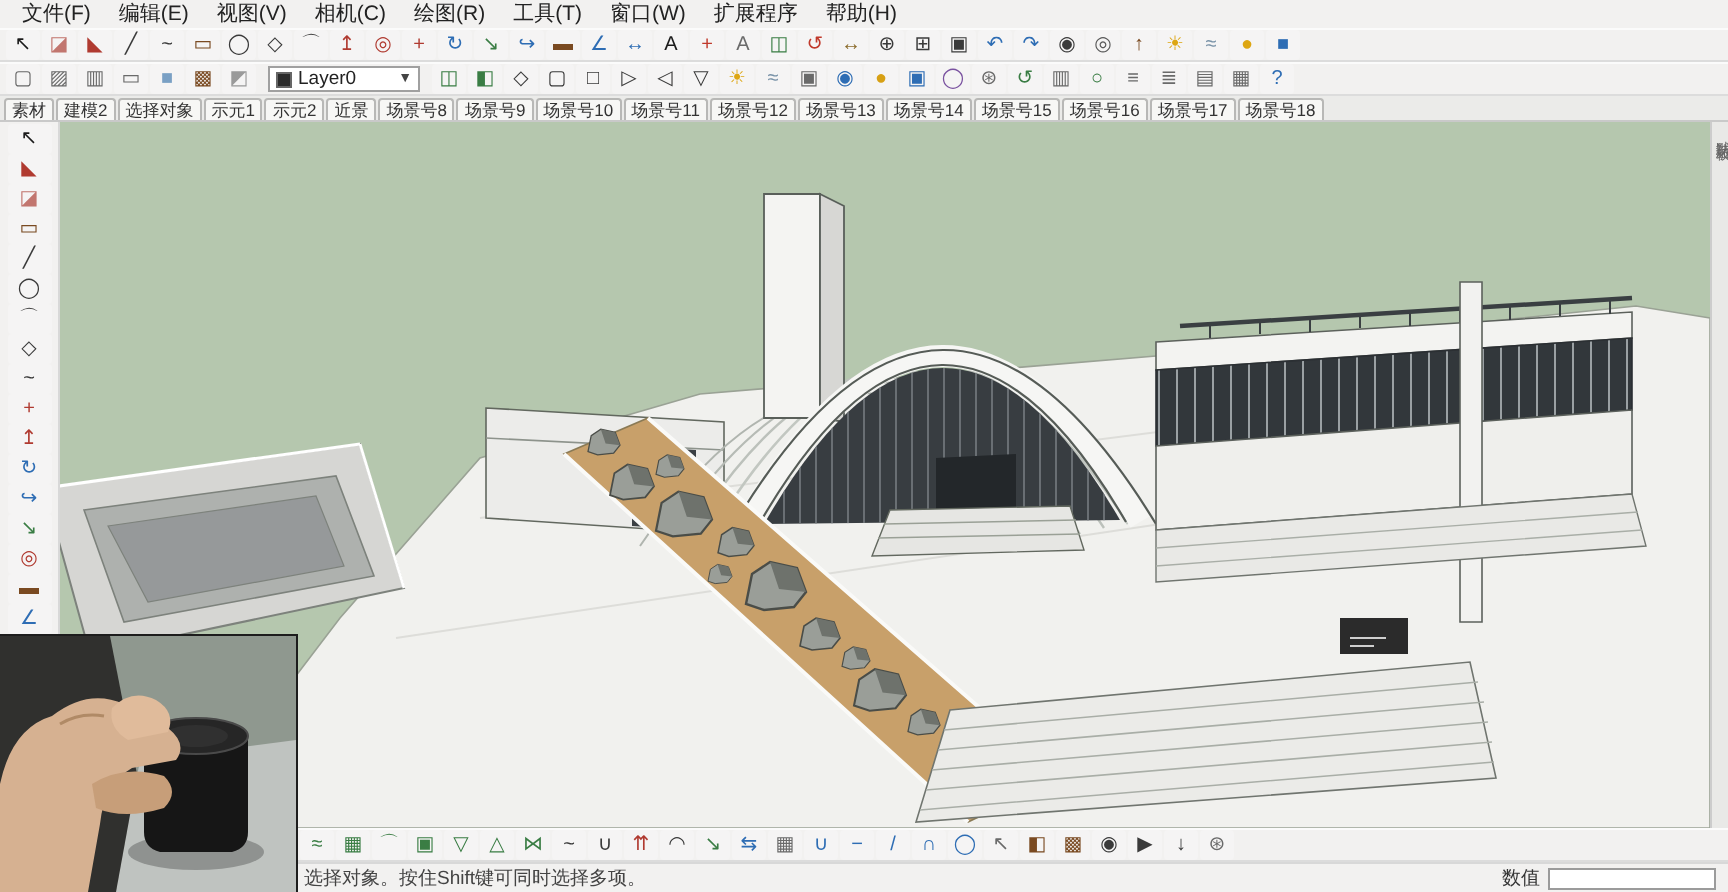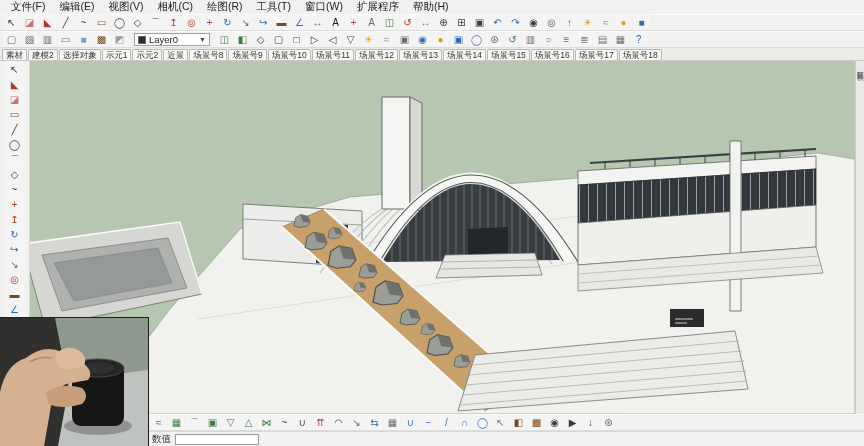--- a/index.html
+++ b/index.html
@@ -287,20 +287,21 @@
     <span class="tbicon" style="color: rgb(106, 106, 106);">↖</span>
     <span class="tbicon" style="color: rgb(122, 74, 33);">◧</span>
     <span class="tbicon" style="color: rgb(122, 74, 33);">▩</span>
     <span class="tbicon" style="color: rgb(58, 58, 58);">◉</span>
     <span class="tbicon" style="color: rgb(58, 58, 58);">▶</span>
     <span class="tbicon" style="color: rgb(58, 58, 58);">↓</span>
     <span class="tbicon" style="color: rgb(106, 106, 106);">⊛</span>
 </div>
 
 <div class="statusbar">
+  <span class="status-hint">选择对象。按住Shift键可同时选择多项。</span>
   <span class="measure-label">数值</span>
   <input class="measure-input" value="" style="">
 </div>
 
 <div class="webcam">
   <svg viewBox="0 0 148 128" preserveAspectRatio="none">
     <rect width="148" height="128" fill="#30302e"></rect>
     <polygon points="55,0 148,0 148,128 80,128" fill="#8f988f"></polygon>
     <polygon points="70,62 148,52 148,128 58,128" fill="#bfc3c0"></polygon>
     <ellipse cx="98" cy="108" rx="34" ry="9" fill="rgba(0,0,0,0.25)"></ellipse>

